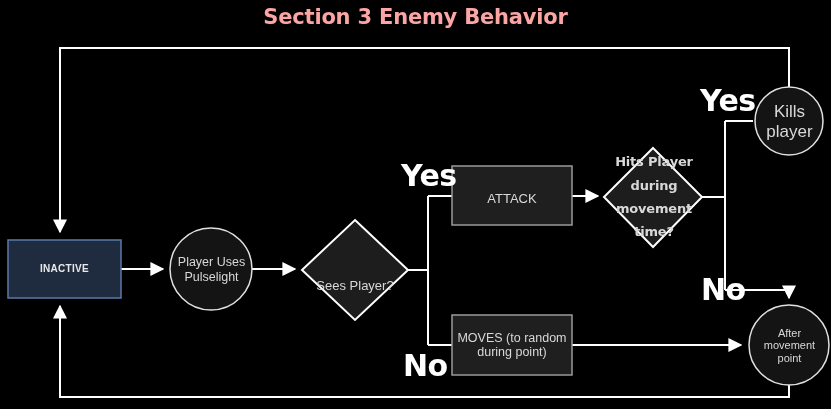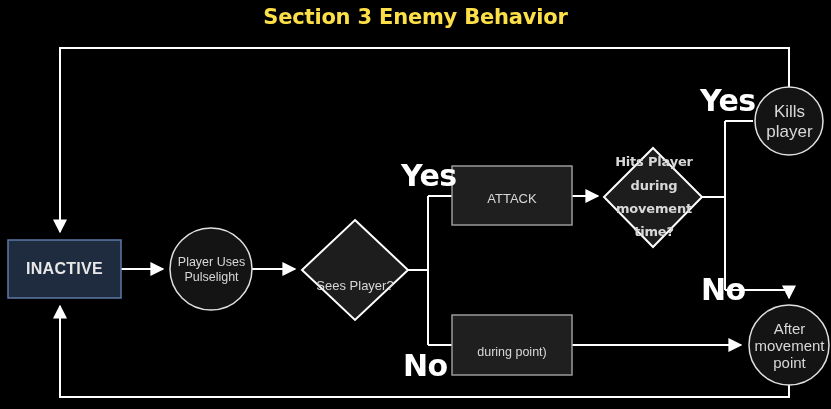--- a/index.html
+++ b/index.html
@@ -31,43 +31,43 @@
     color: #d8d8d8;
     pointer-events: none;
     line-height: 1.15;
   }
   #page-title {
     position: absolute;
     left: 0;
     top: 5px;
     width: 831px;
     text-align: center;
-    color: #fde047;
+    color: #fca5a5;
     font-size: 21px;
     font-weight: bold;
     font-family: "DejaVu Sans", sans-serif;
     letter-spacing: -0.2px;
   }
   .edge-label {
     position: absolute;
     color: #ffffff;
     font-size: 30px;
     font-weight: bold;
     font-family: "DejaVu Sans", sans-serif;
     letter-spacing: -0.5px;
     line-height: 1;
   }
-  .lbl-inactive   { left: 8px;   top: 240px; width: 113px; height: 58px; font-size: 16px; font-weight: bold; color: #e8e8e8; letter-spacing: .3px; }
+  .lbl-inactive   { left: 8px;   top: 240px; width: 113px; height: 58px; font-size: 10px; font-weight: bold; color: #e8e8e8; letter-spacing: .3px; }
   .lbl-pulselight { left: 171px; top: 229px; width: 81px;  height: 81px; font-size: 12.5px; }
   .lbl-sees       { left: 303px; top: 256px; width: 104px; height: 60px; font-size: 13px; }
   .lbl-attack     { left: 452px; top: 166px; width: 120px; height: 66px; font-size: 13px; }
   .lbl-hits       { left: 608px; top: 167px; width: 92px;  height: 60px; font-size: 13px; font-weight: bold; font-family: "DejaVu Sans", sans-serif; letter-spacing: -0.2px; line-height: 1.8; }
   .lbl-moves      { left: 452px; top: 315px; width: 120px; height: 60px; font-size: 12.5px; }
   .lbl-kills      { left: 755px; top: 105px; width: 69px;  height: 33px; font-size: 17px; }
-  .lbl-after      { left: 752px; top: 318px; width: 75px;  height: 55px; font-size: 15px; }
+  .lbl-after      { left: 752px; top: 318px; width: 75px;  height: 55px; font-size: 11px; }
   .el-yes-1 { left: 401px; top: 161px; }
   .el-no-1  { left: 403px; top: 351px; }
   .el-yes-2 { left: 700px; top: 86px; }
   .el-no-2  { left: 701px; top: 275px; }
 </style>
 </head>
 <body>
 
 <div id="root">
 
@@ -141,21 +141,21 @@
 
   <div class="node-label lbl-hits">
     <span>
       <span>Hits Player during</span><br>
       <span>movement time?</span>
     </span>
   </div>
 
   <div class="node-label lbl-moves">
     <span>
-      <br>
+      <span>MOVES (to random</span><br>
       <span>during point)</span>
     </span>
   </div>
 
   <div class="node-label lbl-kills">Kills player</div>
 
   <div class="node-label lbl-after">
     <span>
       <span>After</span><br>
       <span>movement</span><br>

